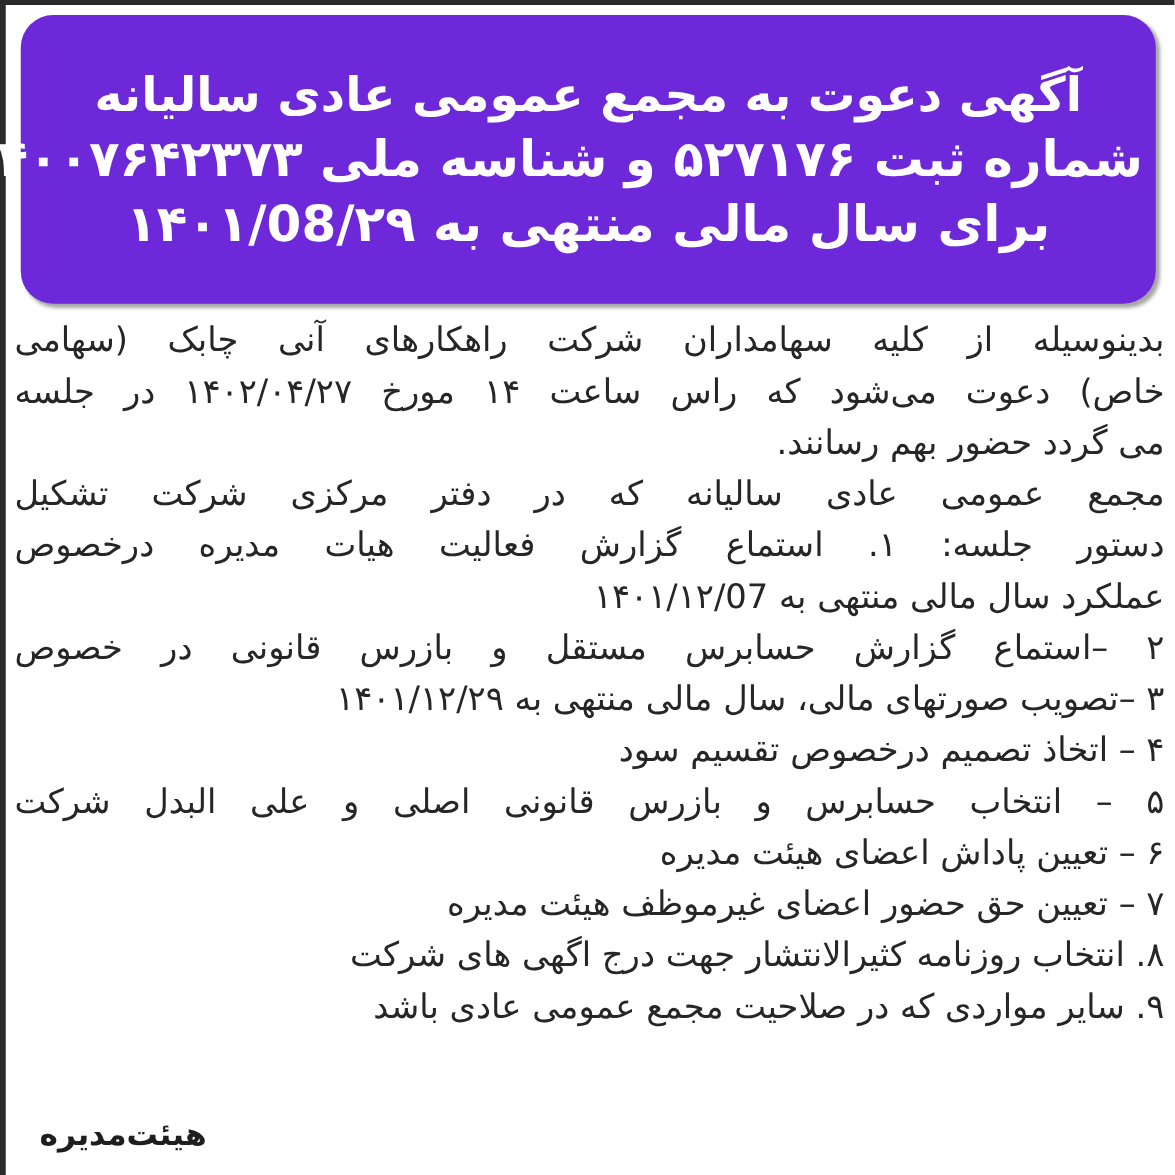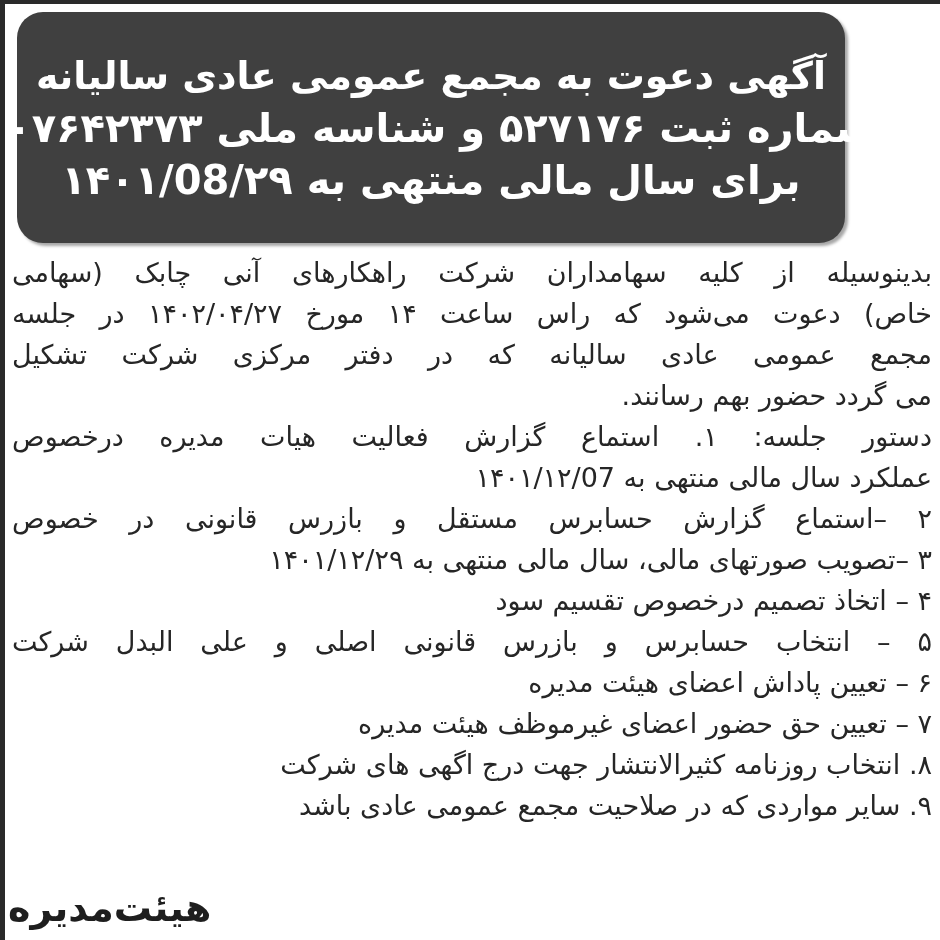--- a/index.html
+++ b/index.html
@@ -24,23 +24,23 @@
     .frame-left {
       position: absolute;
       left: 0; top: 0;
       width: 5px; height: 940px;
       background: #2a2a2a;
     }
     .header-box {
       position: absolute;
       left: 17px;
       top: 12px;
-      width: 828px;
+      width: 908px;
       height: 231px;
-      background: #404040;
+      background: #6d28d9;
       border-radius: 26px;
       box-shadow: 3px 3px 3px rgba(0,0,0,0.35);
       display: flex;
       flex-direction: column;
       align-items: center;
       justify-content: center;
       direction: rtl;
     }
     .header-line {
       color: #ffffff;
@@ -73,25 +73,25 @@
       overflow: visible;
       color: #262626;
       text-align: right;
     }
     .line.justify {
       text-align: justify;
       text-align-last: justify;
     }
     .signature {
       position: absolute;
-      left: 8px;
+      left: 32px;
       top: 888px;
       font-family: "DejaVu Sans", sans-serif;
       font-weight: bold;
-      font-size: 38px;
+      font-size: 25px;
       line-height: 40px;
       color: #1e1e1e;
       direction: rtl;
       white-space: nowrap;
     }
   </style>
 </head>
 <body>
 
 <div class="frame-top"></div>
@@ -99,22 +99,22 @@
 
 <div class="header-box">
   <div class="header-line">آگهی دعوت به مجمع عمومی عادی سالیانه</div>
   <div class="header-line big">به شماره ثبت ۵۲۷۱۷۶ و شناسه ملی ۱۴۰۰۷۶۴۲۳۷۳</div>
   <div class="header-line big">برای سال مالی منتهی به ۱۴۰۱/08/۲۹</div>
 </div>
 
 <div class="body-text">
   <div class="line justify">بدینوسیله از کلیه سهامداران شرکت راهکارهای آنی چابک (سهامی</div>
   <div class="line justify">خاص) دعوت می‌شود که راس ساعت ۱۴ مورخ ۱۴۰۲/۰۴/۲۷ در جلسه</div>
+  <div class="line">می گردد حضور بهم رسانند.</div>
   <div class="line justify">مجمع عمومی عادی سالیانه که در دفتر مرکزی شرکت تشکیل</div>
-  <div class="line">می گردد حضور بهم رسانند.</div>
   <div class="line justify">دستور جلسه: ۱. استماع گزارش فعالیت هیات مدیره درخصوص</div>
   <div class="line">عملکرد سال مالی منتهی به ۱۴۰۱/۱۲/07</div>
   <div class="line justify">۲ –استماع گزارش حسابرس مستقل و بازرس قانونی در خصوص</div>
   <div class="line">۳ –تصویب صورتهای مالی، سال مالی منتهی به ۱۴۰۱/۱۲/۲۹</div>
   <div class="line">۴ – اتخاذ تصمیم درخصوص تقسیم سود</div>
   <div class="line justify">۵ – انتخاب حسابرس و بازرس قانونی اصلی و علی البدل  شرکت</div>
   <div class="line">۶ – تعیین پاداش اعضای هیئت مدیره</div>
   <div class="line">۷ – تعیین حق حضور  اعضای غیرموظف هیئت مدیره</div>
   <div class="line">۸. انتخاب روزنامه کثیرالانتشار جهت درج اگهی های شرکت</div>
   <div class="line">۹. سایر مواردی که در  صلاحیت مجمع عمومی عادی باشد</div>

